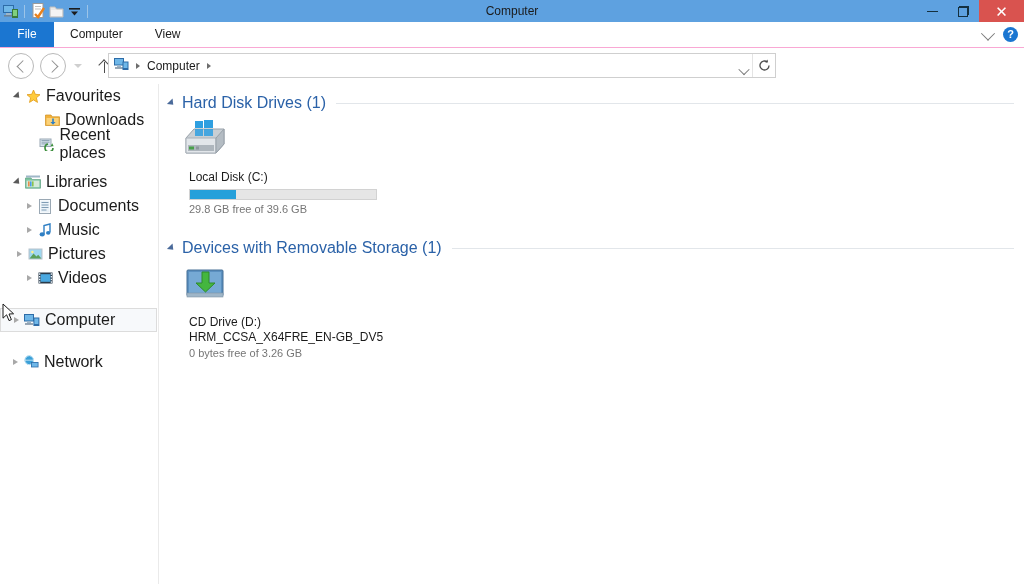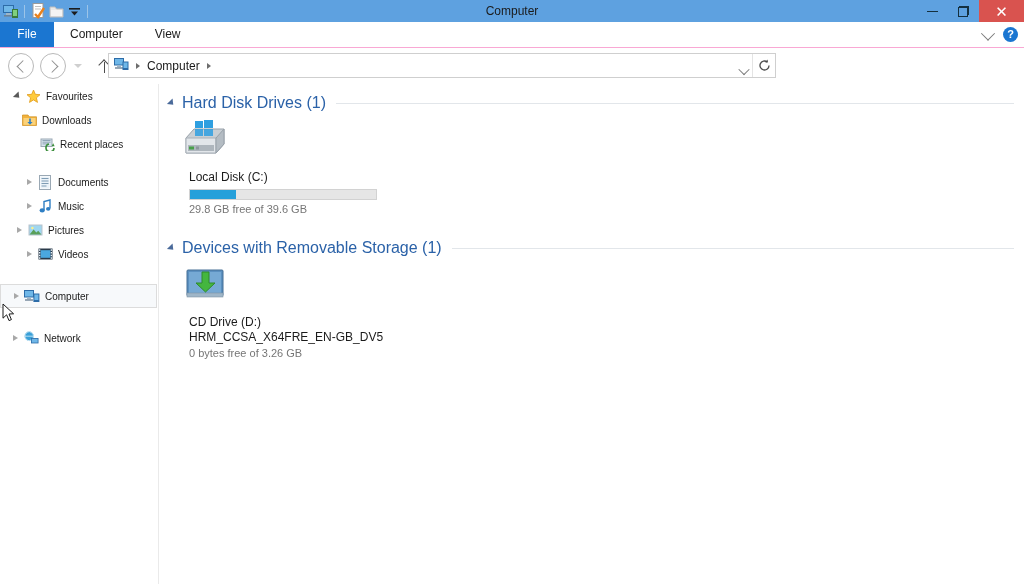--- a/index.html
+++ b/index.html
@@ -74,21 +74,21 @@
   .search-box {
     position: absolute; left: 808px; top: 52px; width: 208px; height: 25px;
     border: 1px solid #cfcfcf; background: #fff; display: flex; align-items: center;
   }
   .search-text { font-size: 12px; color: #767676; margin-left: 8px; flex: 1; }
   .search-icon-wrap { width: 24px; display: flex; align-items: center; justify-content: center; }
 
   
   .sidebar { position: absolute; top: 84px; left: 0; width: 158px; height: 500px; background: #fff; overflow: hidden; }
   .nav-divider { position: absolute; top: 84px; left: 158px; width: 1px; height: 500px; background: #eaeaea; }
-  .nav-row { position: relative; height: 24px; display: flex; align-items: center; font-size: 10px; color: #1b1b1b; }
+  .nav-row { position: relative; height: 24px; display: flex; align-items: center; font-size: 16px; color: #1b1b1b; }
   .nav-row.selected { background: #f7f9fb; border: 1px solid #dcdcdc; box-sizing: border-box; width: 157px; }
   .expander { width: 14px; display: flex; align-items: center; justify-content: center; }
   .tri-filled { width: 0; height: 0; border-top: 4px solid transparent; border-bottom: 4px solid transparent; border-left: 5px solid #5a5a5a; transform: rotate(45deg); }
   .tri-hollow { width: 0; height: 0; border-top: 3.5px solid transparent; border-bottom: 3.5px solid transparent; border-left: 5px solid #a8a8a8; }
   .nav-icon { width: 18px; display: flex; align-items: center; justify-content: center; margin-right: 4px; }
   .nav-gap { height: 14px; }
 
   
   .content { position: absolute; top: 84px; left: 159px; width: 865px; height: 500px; background: #fff; }
   .group-head { display: flex; align-items: center; height: 22px; margin-top: 8px; }
@@ -246,21 +246,21 @@
         </div>
       <div class="nav-icon">
         <svg width="15" height="15" viewBox="0 0 15 15">
           <path d="M7.5 1 L9.3 5.3 L14 5.7 L10.4 8.8 L11.5 13.4 L7.5 10.9 L3.5 13.4 L4.6 8.8 L1 5.7 L5.7 5.3 Z" fill="#ffcb3d" stroke="#e09a1a" stroke-width="0.8"></path>
         </svg>
       </div>
       <span>Favourites</span>
     </div>
 
 
-    <div class="nav-row" style="padding-left:20px">
+    <div class="nav-row" style="padding-left:43px">
       <div class="nav-icon">
         <svg width="15" height="14" viewBox="0 0 15 14">
           <path d="M0.5 2 h5.5 l1.3 1.8 H14.5 v8.7 H0.5 Z" fill="#f2b23c" stroke="#d08f20" stroke-width="0.7"></path>
           <path d="M1.5 5 h12 v6.8 H1.5 Z" fill="#fbd27a"></path>
           <path d="M8.8 5.5 v3.4 h1.8 L8 11.8 L5.4 8.9 h1.8 V5.5 Z" fill="#2f7fc4"></path>
         </svg>
       </div>
       <span>Downloads</span>
     </div>
 
@@ -272,20 +272,36 @@
           <path d="M2.5 3.5 h8 M2.5 5.2 h8 M2.5 6.9 h6" stroke="#7f95a8" stroke-width="0.8"></path>
           <path d="M9 7 a4 4 0 1 0 5 4" stroke="#3b8e3b" stroke-width="1.6" fill="none"></path>
           <path d="M13.2 6.2 L14.6 9.2 L11.6 9.3 Z" fill="#3b8e3b"></path>
         </svg>
       </div>
       <span>Recent places</span>
     </div>
 
     <div class="nav-gap"></div>
 
+    <div class="nav-row" style="padding-left:10px">
+      <div class="expander">
+          <div class="tri-filled"></div>
+        </div>
+      <div class="nav-icon">
+        <svg width="16" height="14" viewBox="0 0 16 14">
+          <rect x="1" y="0.5" width="14" height="2" fill="#9fb7c8"></rect>
+          <path d="M0.5 3 h5.5 l1.3 1.6 H15.5 v8.6 H0.5 Z" fill="#7fc4a0" stroke="#5aa080" stroke-width="0.7"></path>
+          <rect x="1.6" y="5.6" width="12.8" height="6.6" fill="#d4ead9"></rect>
+          <rect x="3" y="6.4" width="1.6" height="5" fill="#e88b4a"></rect>
+          <rect x="5" y="6.4" width="1.6" height="5" fill="#4a9ce8"></rect>
+          <rect x="7" y="6.4" width="1.6" height="5" fill="#8ac44a"></rect>
+        </svg>
+      </div>
+      <span>Libraries</span>
+    </div>
 
     <div class="nav-row" style="padding-left:22px">
       <div class="expander">
           <div class="tri-hollow"></div>
         </div>
       <div class="nav-icon">
         <svg width="14" height="15" viewBox="0 0 14 15">
           <rect x="1.5" y="0.5" width="11" height="14" fill="#ffffff" stroke="#9aa8b4"></rect>
           <rect x="2.5" y="1.5" width="9" height="12" fill="#eaf2f8"></rect>
           <rect x="3.5" y="3" width="7" height="1" fill="#7f9cb4"></rect>

